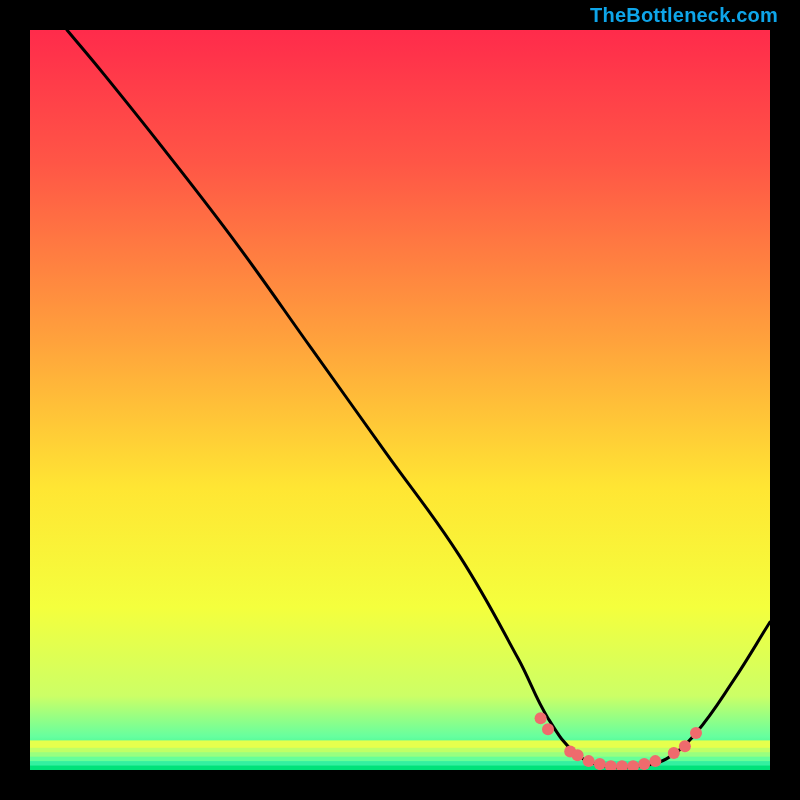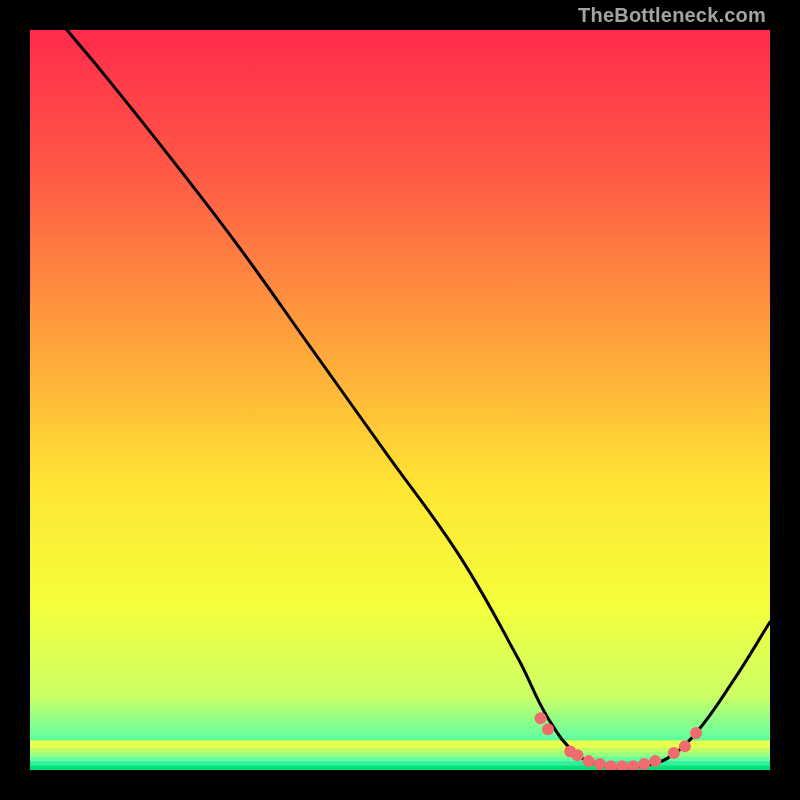--- a/index.html
+++ b/index.html
@@ -26,24 +26,24 @@
     height: 740px;
     overflow: hidden;
   }
   .plot svg {
     position: absolute;
     left:0;
     top:0;
   }
   .watermark {
     position: absolute;
-    right: 34px;
+    right: 22px;
     top: 4px;
     font: 600 20px Arial, sans-serif;
-    color: #a3a3a3;
+    color: #0ea5e9;
     letter-spacing: 0.2px;
   }
 </style>
 </head>
 <body>
 
 <div class="frame">
   <div class="plot">
     <svg id="svg" width="740" height="740" viewBox="0 0 740 740">
         <defs>

